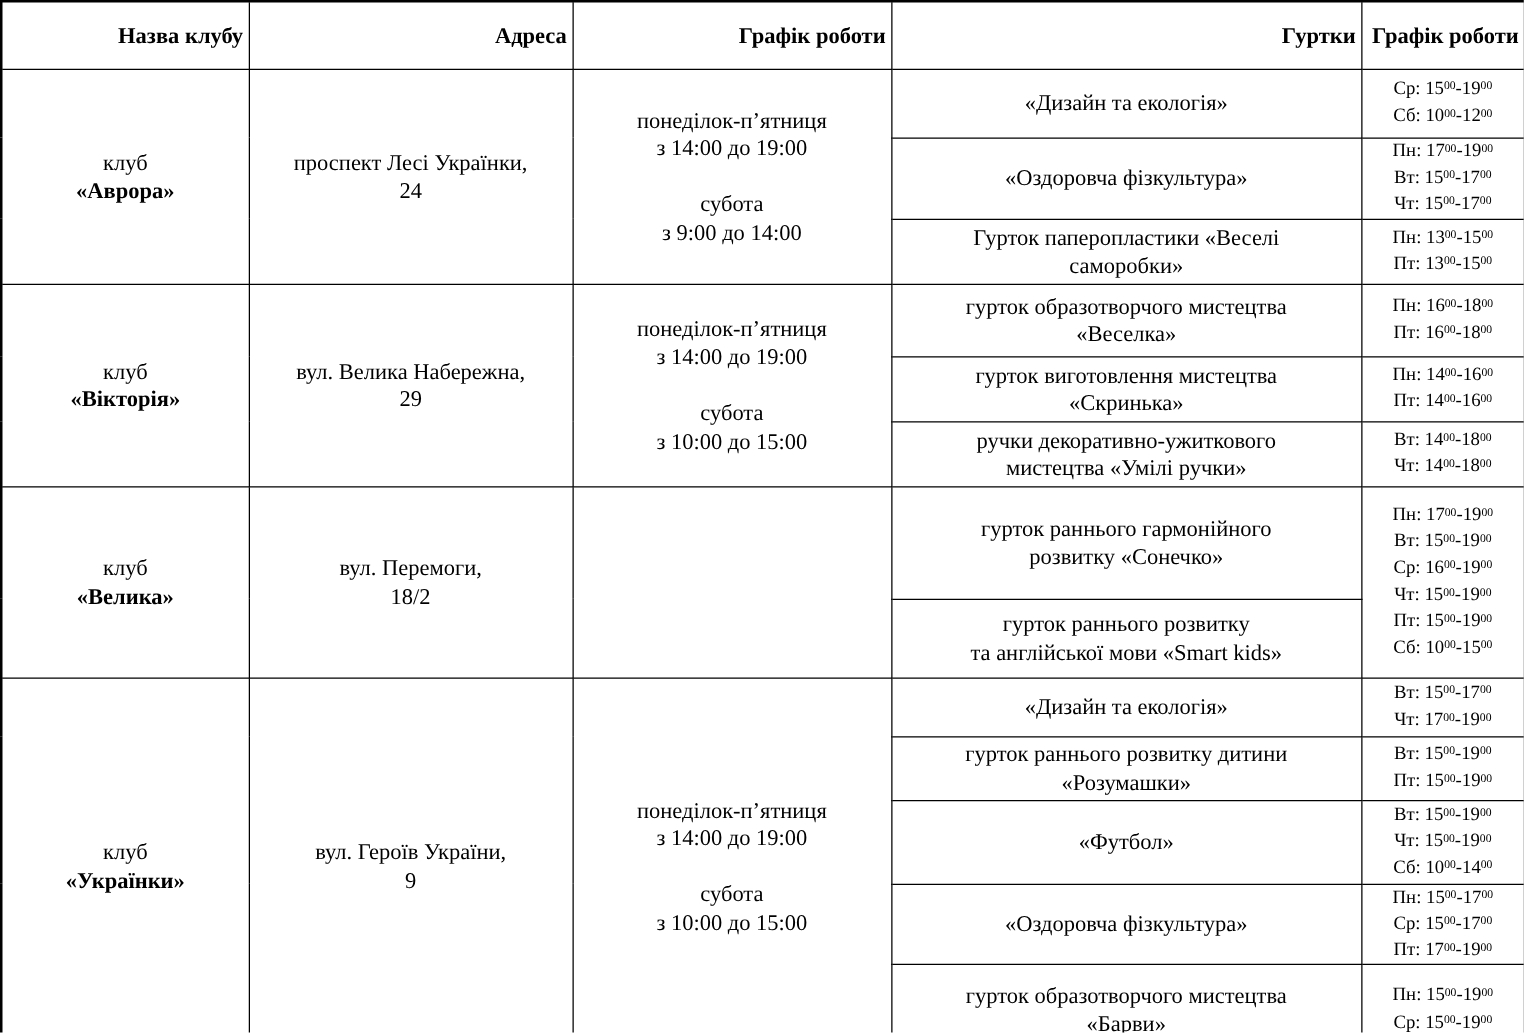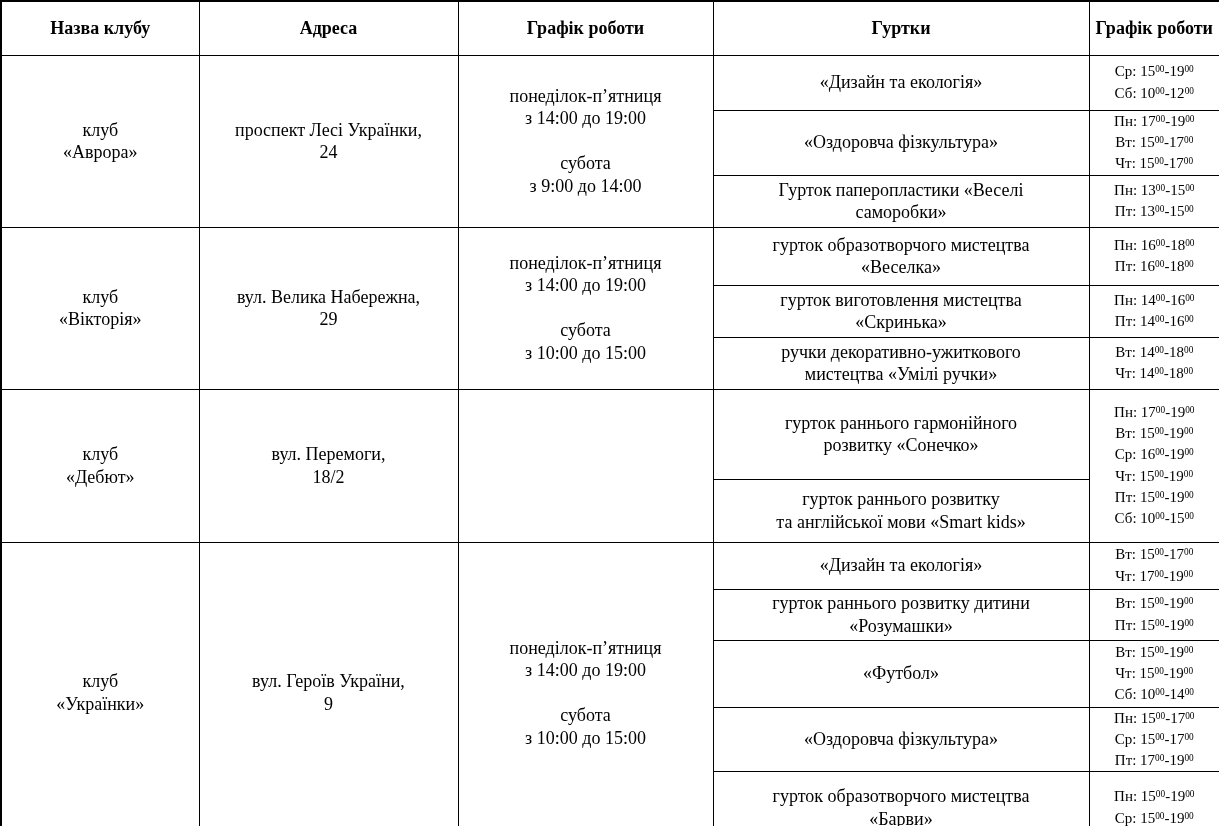--- a/index.html
+++ b/index.html
@@ -28,25 +28,26 @@
     vertical-align: middle;
     padding: 0 3px;
     overflow: hidden;
   }
   thead tr { height: 47px; }
   thead th {
     font-size: 18px;
     font-weight: bold;
     line-height: 1.15;
     padding: 16px 4px;
+    text-align: right;
   }
   td { font-size: 18px; line-height: 1.25; }
   td.sched { font-size: 15px; line-height: 1.42; text-align: center; }
   td.sched div { white-space: nowrap; }
-  .bold { font-weight: normal; }
+  .bold { font-weight: bold; }
   .sup {
     font-size: 0.62em;
     vertical-align: 0.38em;
     line-height: 0;
   }
 </style>
 </head>
 <body>
 
 <div class="canvas">
@@ -153,21 +154,21 @@
             <div>мистецтва «Умілі ручки»</div>
           </td>
           <td class="sched">
             <div>Вт: 14<span class="sup">00</span>-18<span class="sup">00</span></div>
             <div>Чт: 14<span class="sup">00</span>-18<span class="sup">00</span></div>
           </td>
         </tr>
         <tr style="height: 90px;">
           <td rowspan="2">
             <div>клуб</div>
-            <div class="bold">«Дебют»</div>
+            <div class="bold">«Велика»</div>
           </td>
           <td rowspan="2">
             <div>вул. Перемоги,</div>
             <div>18/2</div>
           </td>
           <td rowspan="2"></td>
           <td>
             <div>гурток раннього гармонійного</div>
             <div>розвитку «Сонечко»</div>
           </td>

